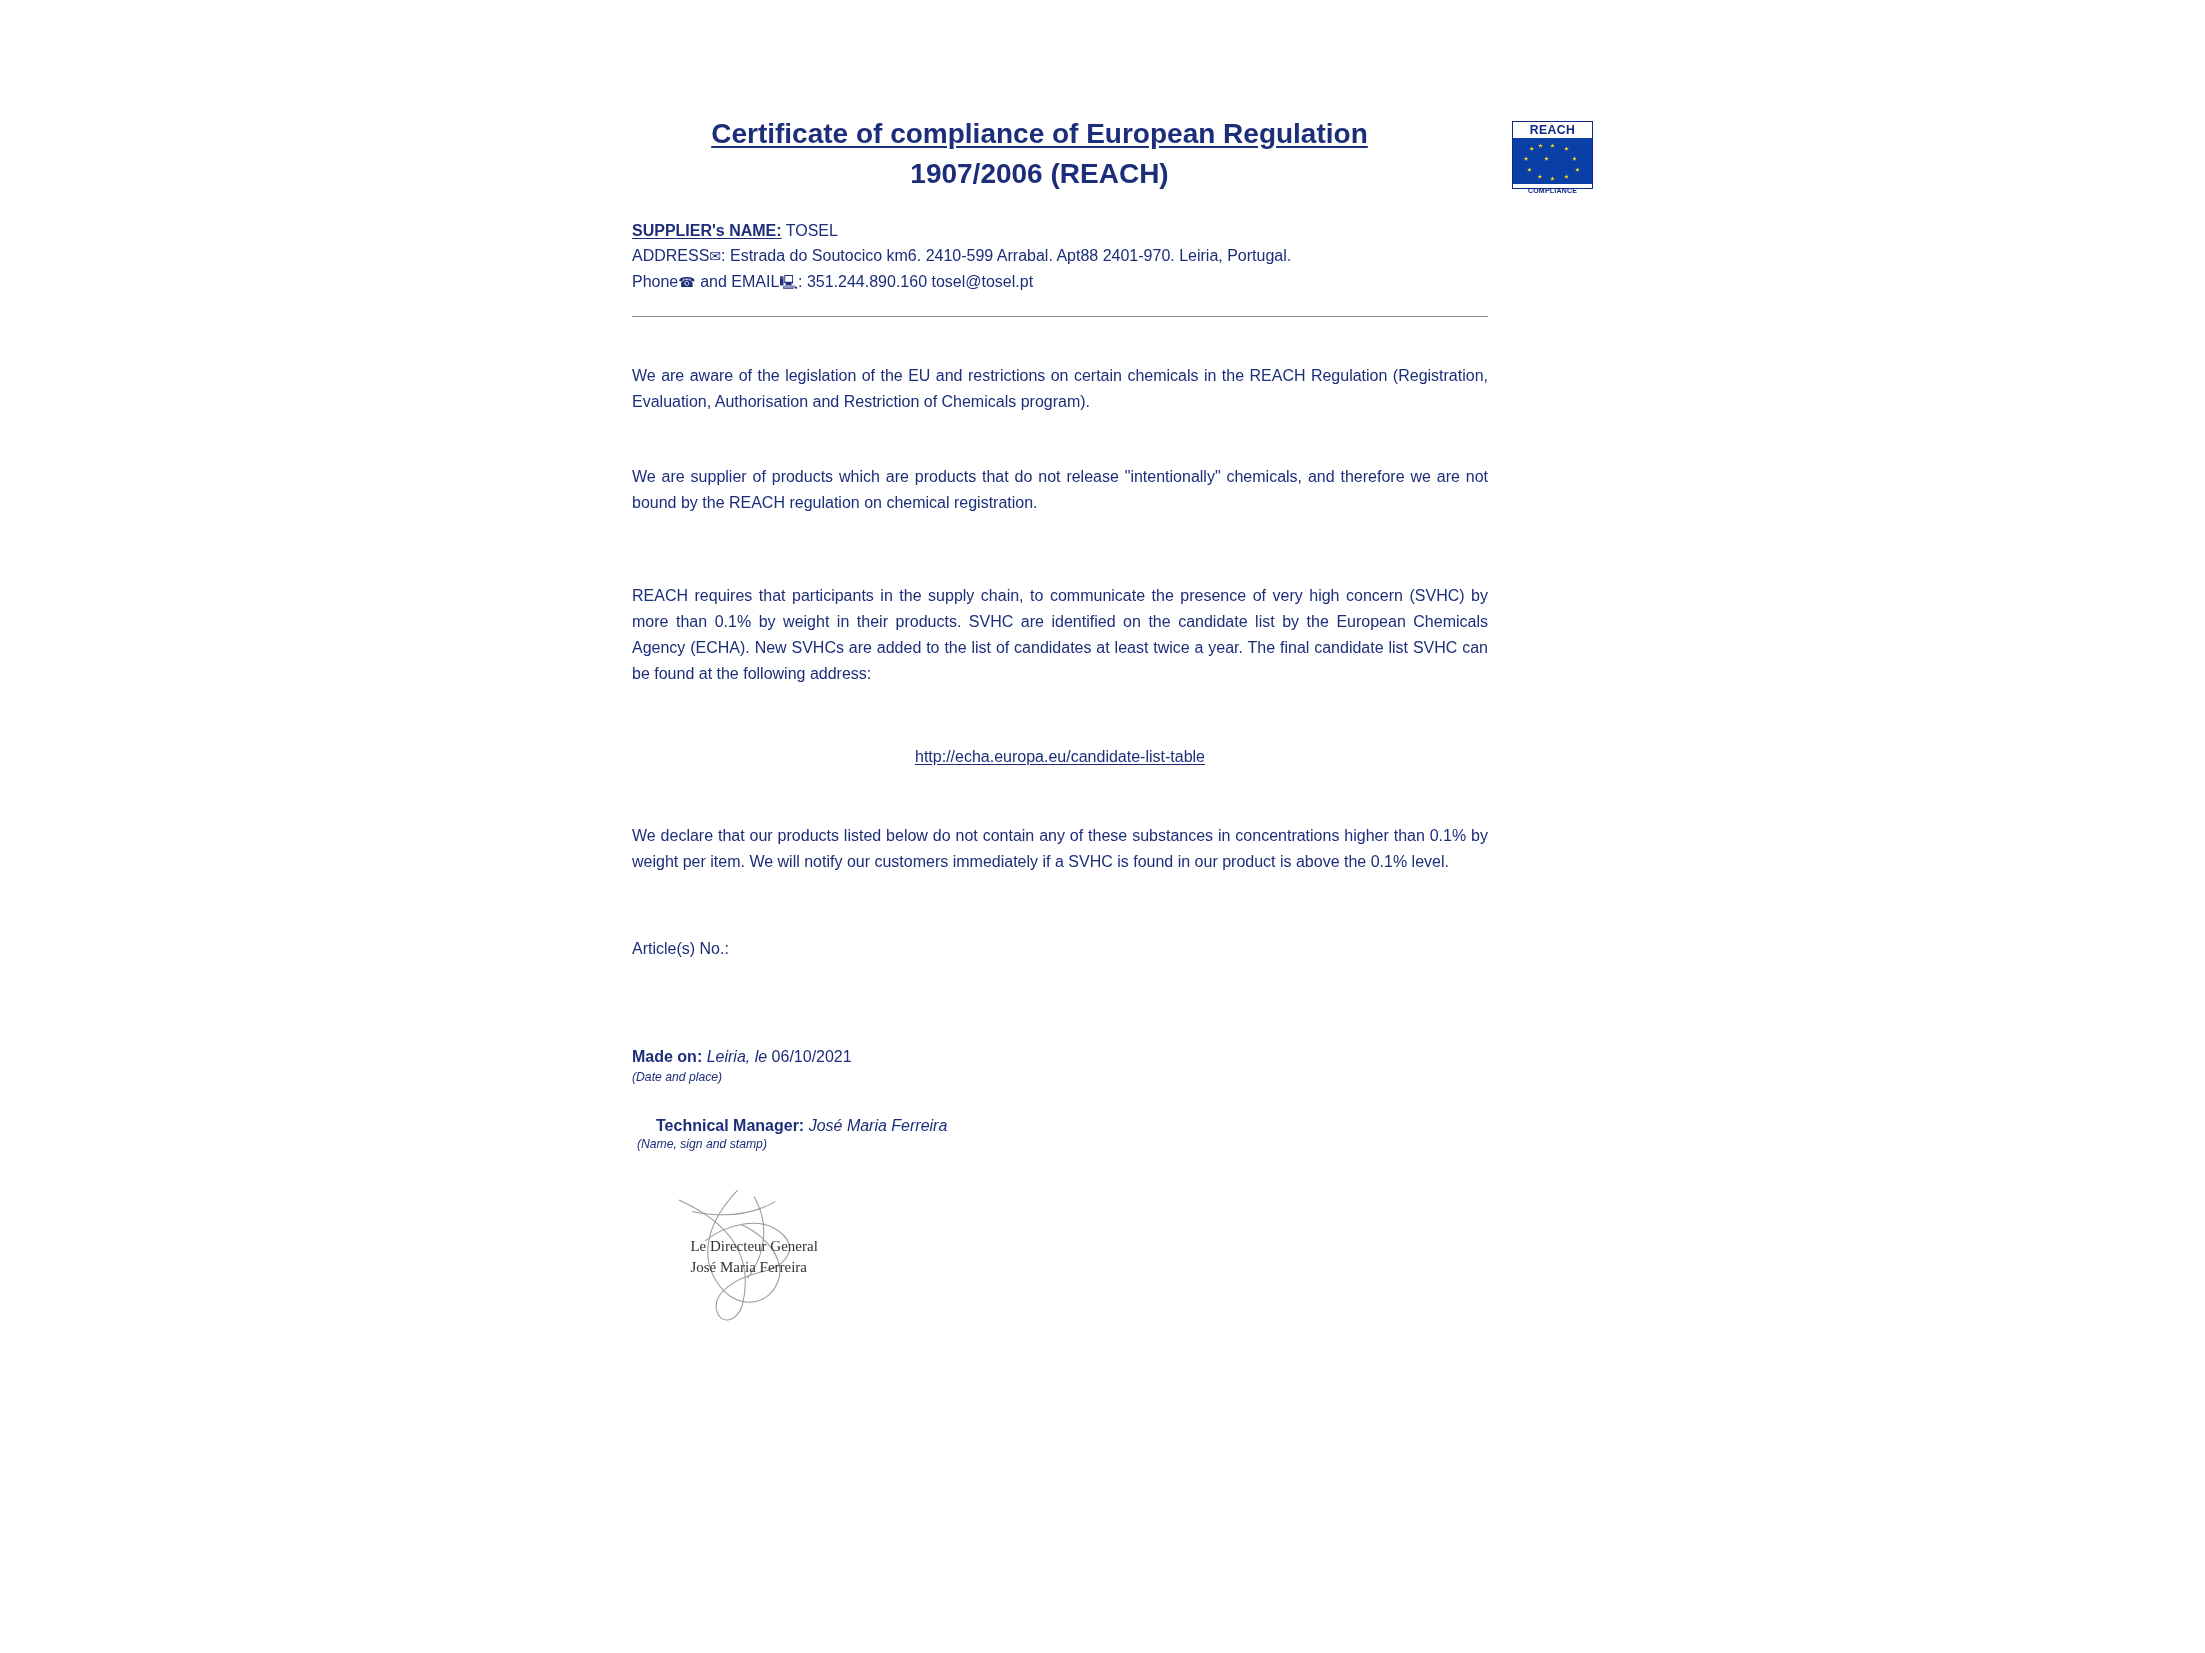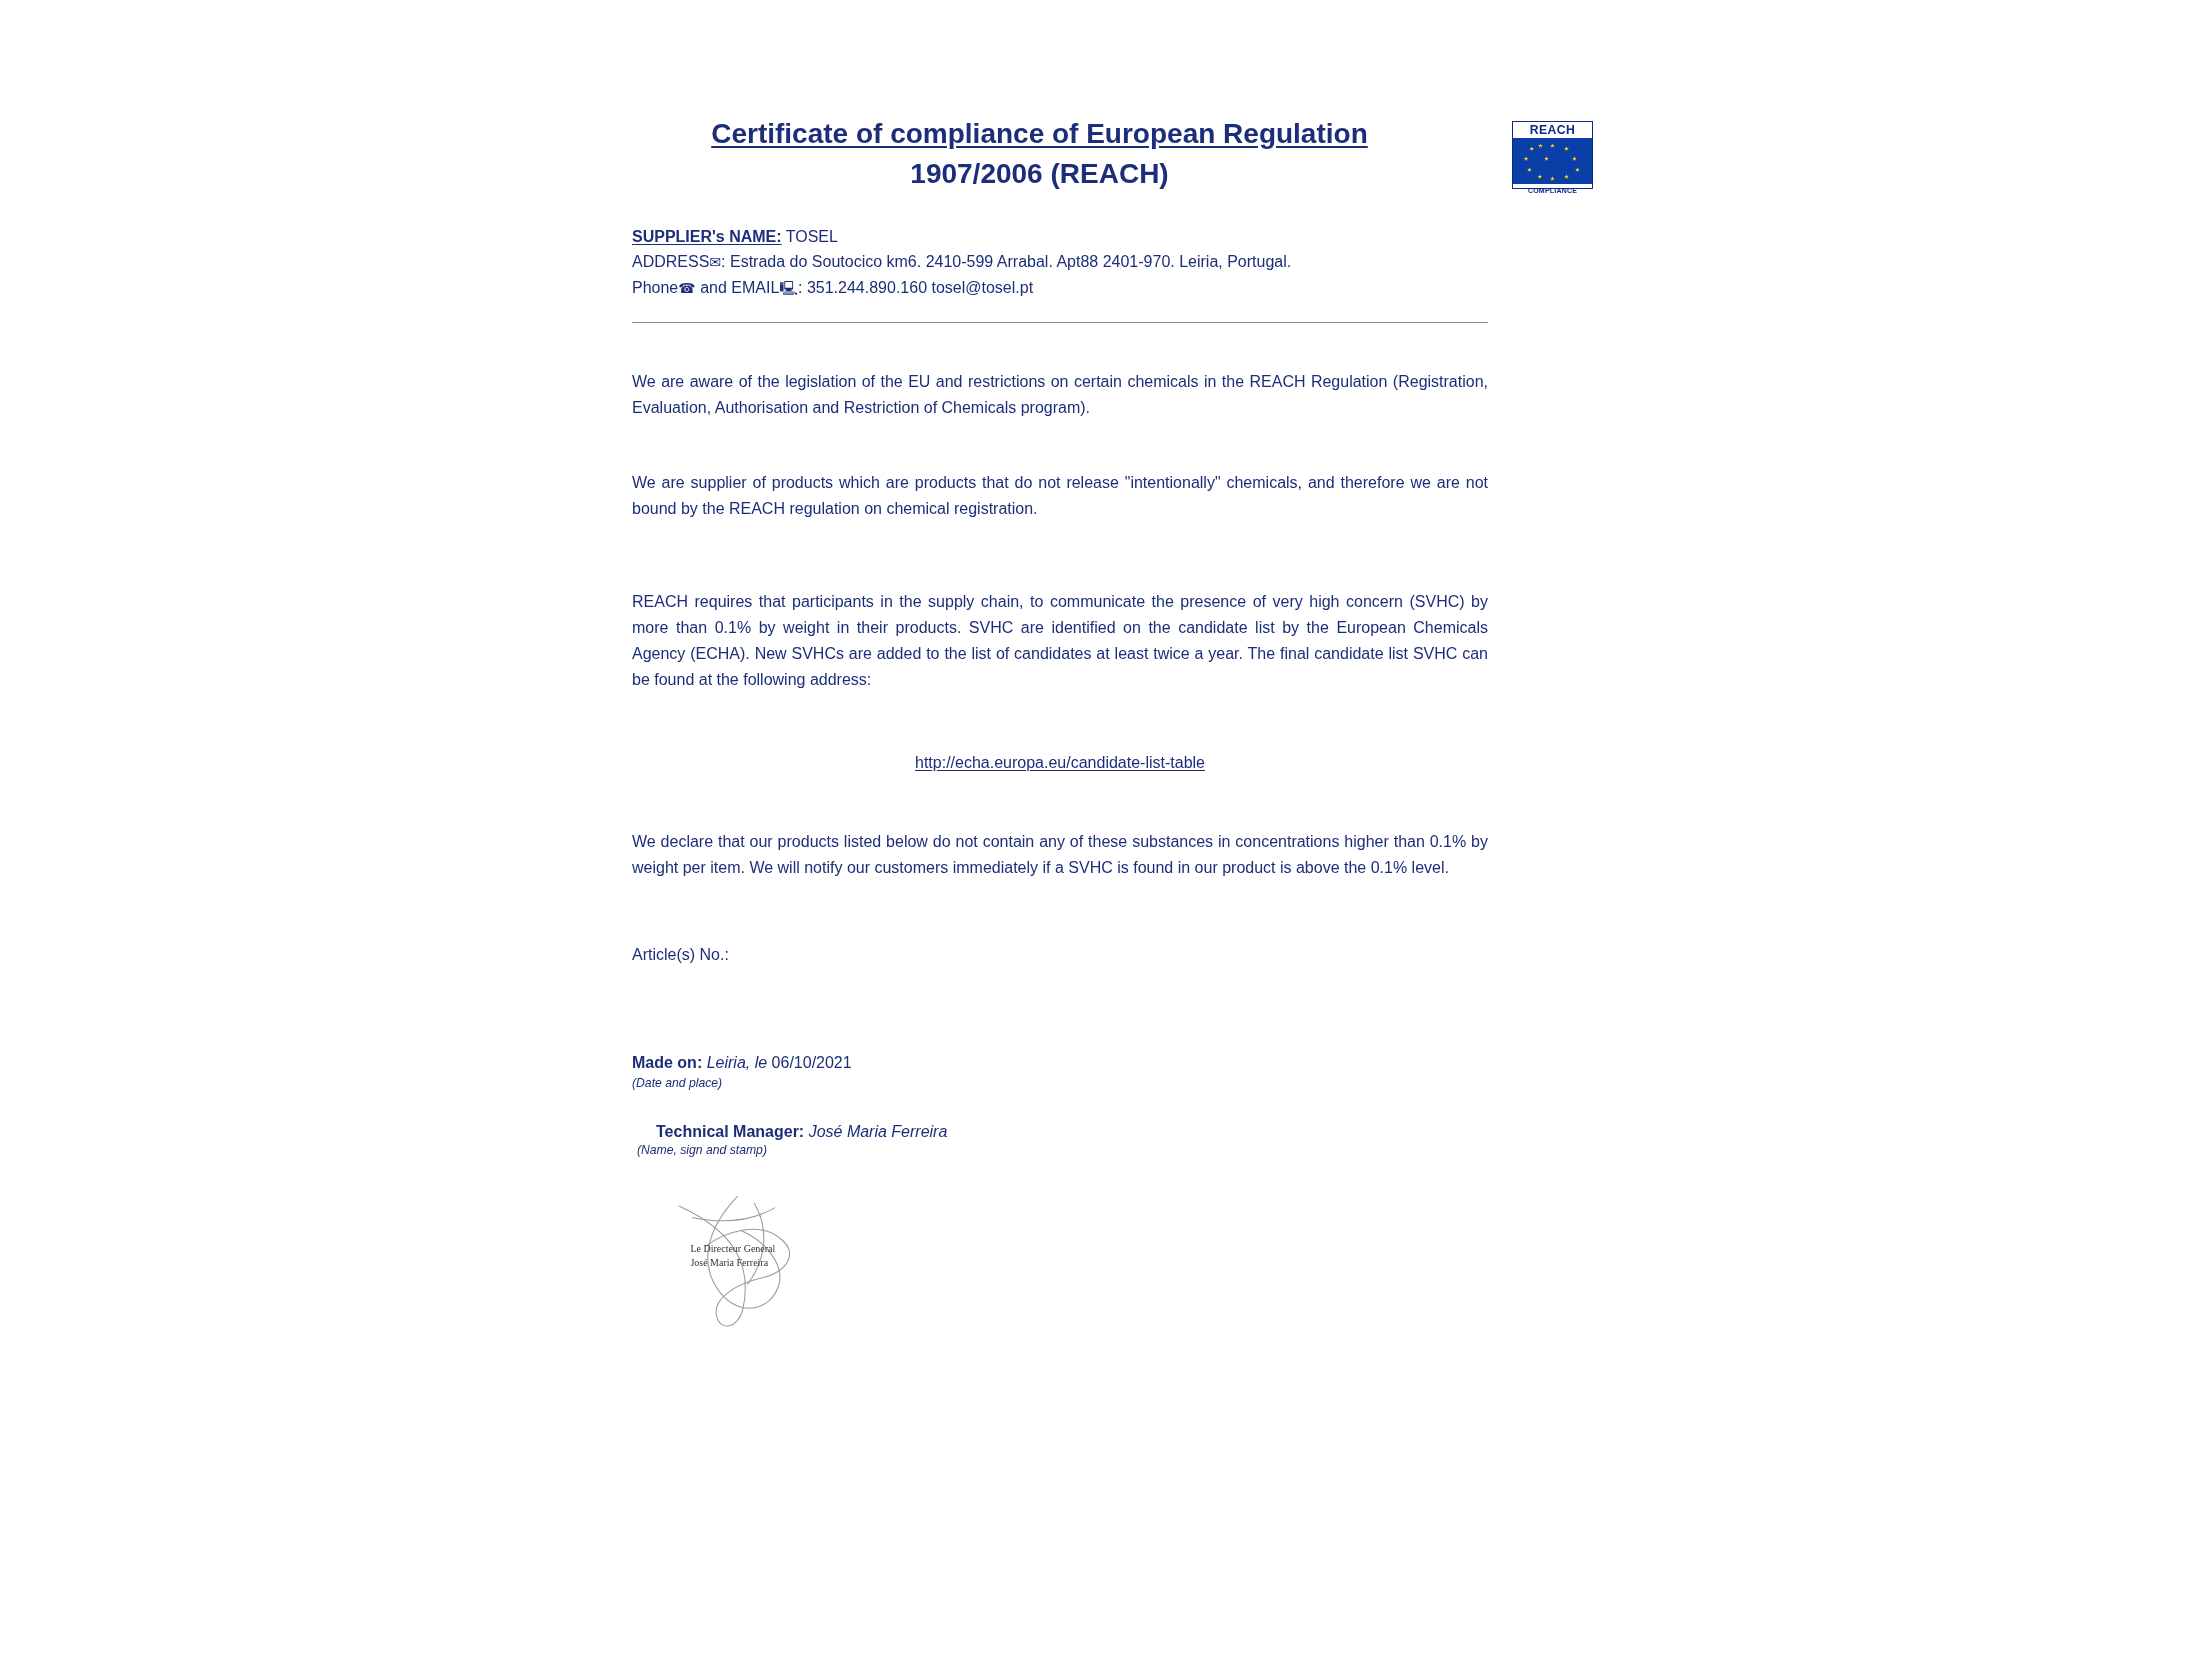--- a/index.html
+++ b/index.html
@@ -85,21 +85,21 @@
   .star {
     position: absolute;
     width: 4.9px;
     height: 4.9px;
     background: #ffd617;
     clip-path: polygon(50% 0%, 61% 35%, 98% 35%, 68% 57%, 79% 91%, 50% 70%, 21% 91%, 32% 57%, 2% 35%, 39% 35%);
   }
 
   
   .supplier {
-    margin-top: 30px;
+    margin-top: 24px;
     font-size: 16px;
     line-height: 1.62;
     color: #1c2e7a;
   }
   .supplier .lbl {
     font-weight: bold;
     text-decoration: underline;
     text-underline-offset: 2.4px;
   }
   .supplier .plain { font-weight: normal; }
@@ -178,21 +178,21 @@
     margin-top: 31px;
     margin-left: 24.4px;
     width: 196px;
     height: 147px;
   }
   .signature .sig-text {
     position: absolute;
     left: 34px;
     top: 54px;
     font-family: "Liberation Serif", serif;
-    font-size: 10px;
+    font-size: 15px;
     color: #333333;
     line-height: 1.45;
     z-index: 3;
   }
   .signature svg {
     position: absolute;
     left: 0; top: 0;
   }
 </style>
 </head>

